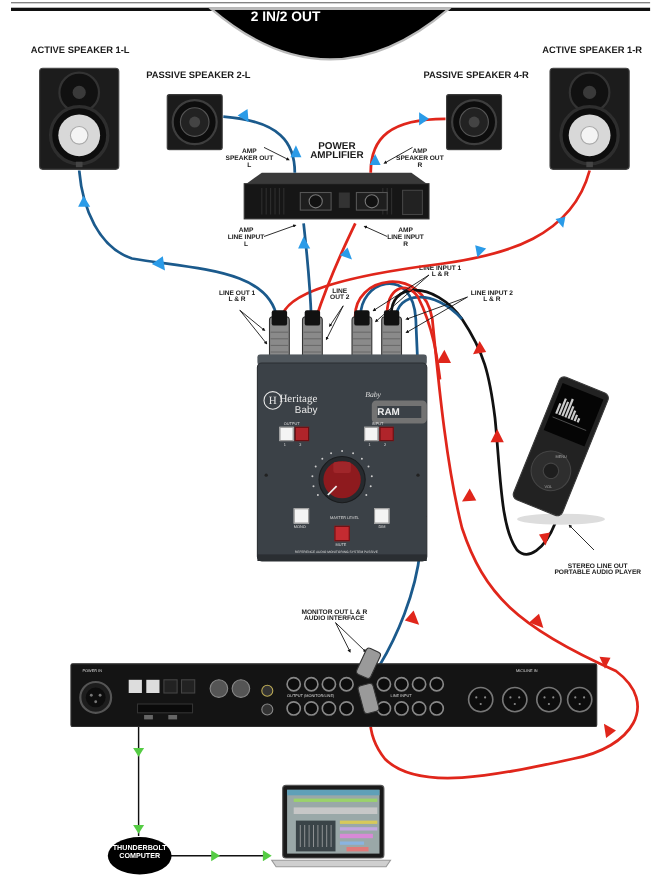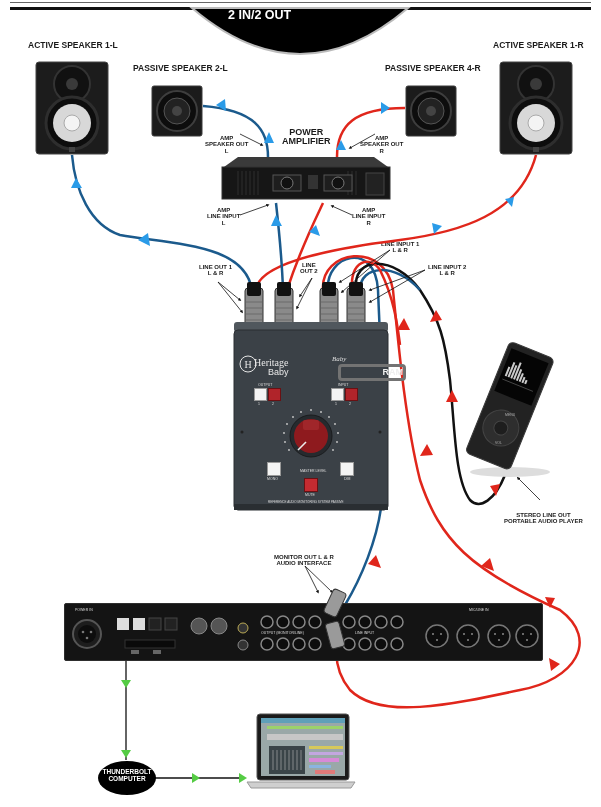--- a/index.html
+++ b/index.html
@@ -258,21 +258,21 @@
     <circle cx="148" cy="110" r="1.5" fill="#222"></circle>
   </svg>
 
   <svg class="abs" style="left:6px;top:32px;" width="20" height="20">
     <circle cx="10" cy="10" r="8" fill="none" stroke="#e5e5e5" stroke-width="1"></circle>
     <text x="10" y="13.5" text-anchor="middle" font-size="10" fill="#e5e5e5" font-family="Liberation Serif, serif">H</text>
   </svg>
   <div class="abs" style="left:22px;top:35px;font-size:10px;color:#e8e8e8;font-family:Liberation Serif, serif;">Heritage</div>
   <div class="abs" style="left:36px;top:45px;font-size:9px;color:#e8e8e8;font-family:'Liberation Sans',sans-serif;">Baby</div>
   <div class="abs" style="left:100px;top:33px;font-size:7px;color:#ddd;font-style:italic;font-family:'Liberation Serif',serif;">Baby</div>
-  <div class="abs" style="left:106px;top:42px;width:40px;height:11px;border:3px solid #737373;border-radius:4px;font-size:9px;font-weight:bold;color:#eee;text-align:right;line-height:11px;font-family:'Liberation Sans',sans-serif;padding-left:22px;">RAM</div>
+  <div class="abs" style="left:106px;top:42px;width:40px;height:11px;border:5px solid #737373;border-radius:4px;font-size:9px;font-weight:bold;color:#eee;text-align:left;line-height:11px;font-family:'Liberation Sans',sans-serif;">RAM</div>
 
   <div class="tiny" style="left:26px;top:61px;">OUTPUT</div>
   <div class="tiny" style="left:106px;top:61px;">INPUT</div>
 
   <div class="abs" style="left:22px;top:66px;width:11px;height:11px;background:#f4f4f4;border:1px solid #999;"></div>
   <div class="abs" style="left:36px;top:66px;width:11px;height:11px;background:#b0242a;border:1px solid #6a1013;"></div>
   <div class="abs" style="left:99px;top:66px;width:11px;height:11px;background:#f4f4f4;border:1px solid #999;"></div>
   <div class="abs" style="left:113px;top:66px;width:11px;height:11px;background:#b0242a;border:1px solid #6a1013;"></div>
   <div class="tiny" style="left:26px;top:80px;">1</div>
   <div class="tiny" style="left:40px;top:80px;">2</div>

